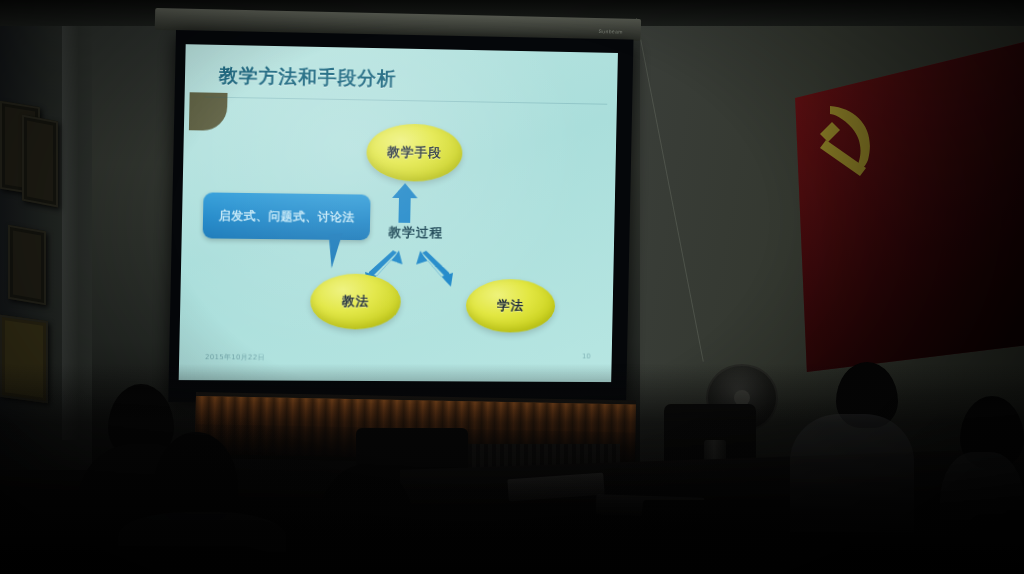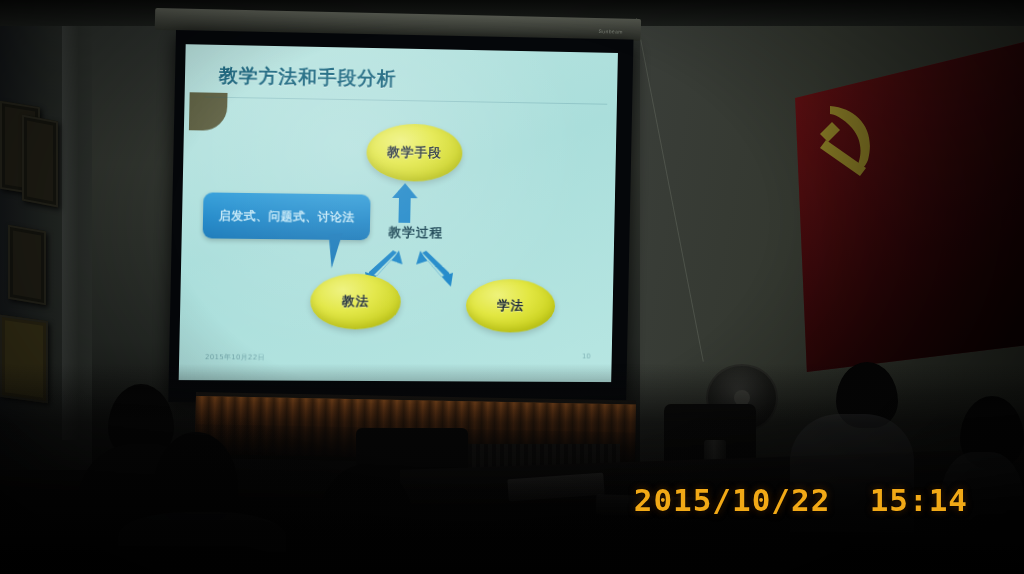--- a/index.html
+++ b/index.html
@@ -366,15 +366,14 @@
 
   <div class="silhouette" style="left:836px;top:362px;width:62px;height:66px;"></div>
   <div class="person-shirt" style="left:790px;top:414px;width:124px;height:118px;opacity:.42;"></div>
 
   <div class="silhouette" style="left:960px;top:396px;width:64px;height:72px;"></div>
   <div class="person-shirt" style="left:940px;top:452px;width:84px;height:122px;opacity:.40;"></div>
 
   <div class="dark-foreground"></div>
   <div class="vignette"></div>
 
-  <div class="timestamp">2015/10/22  15:14</div>
 
 </div>
 
 </body></html>

